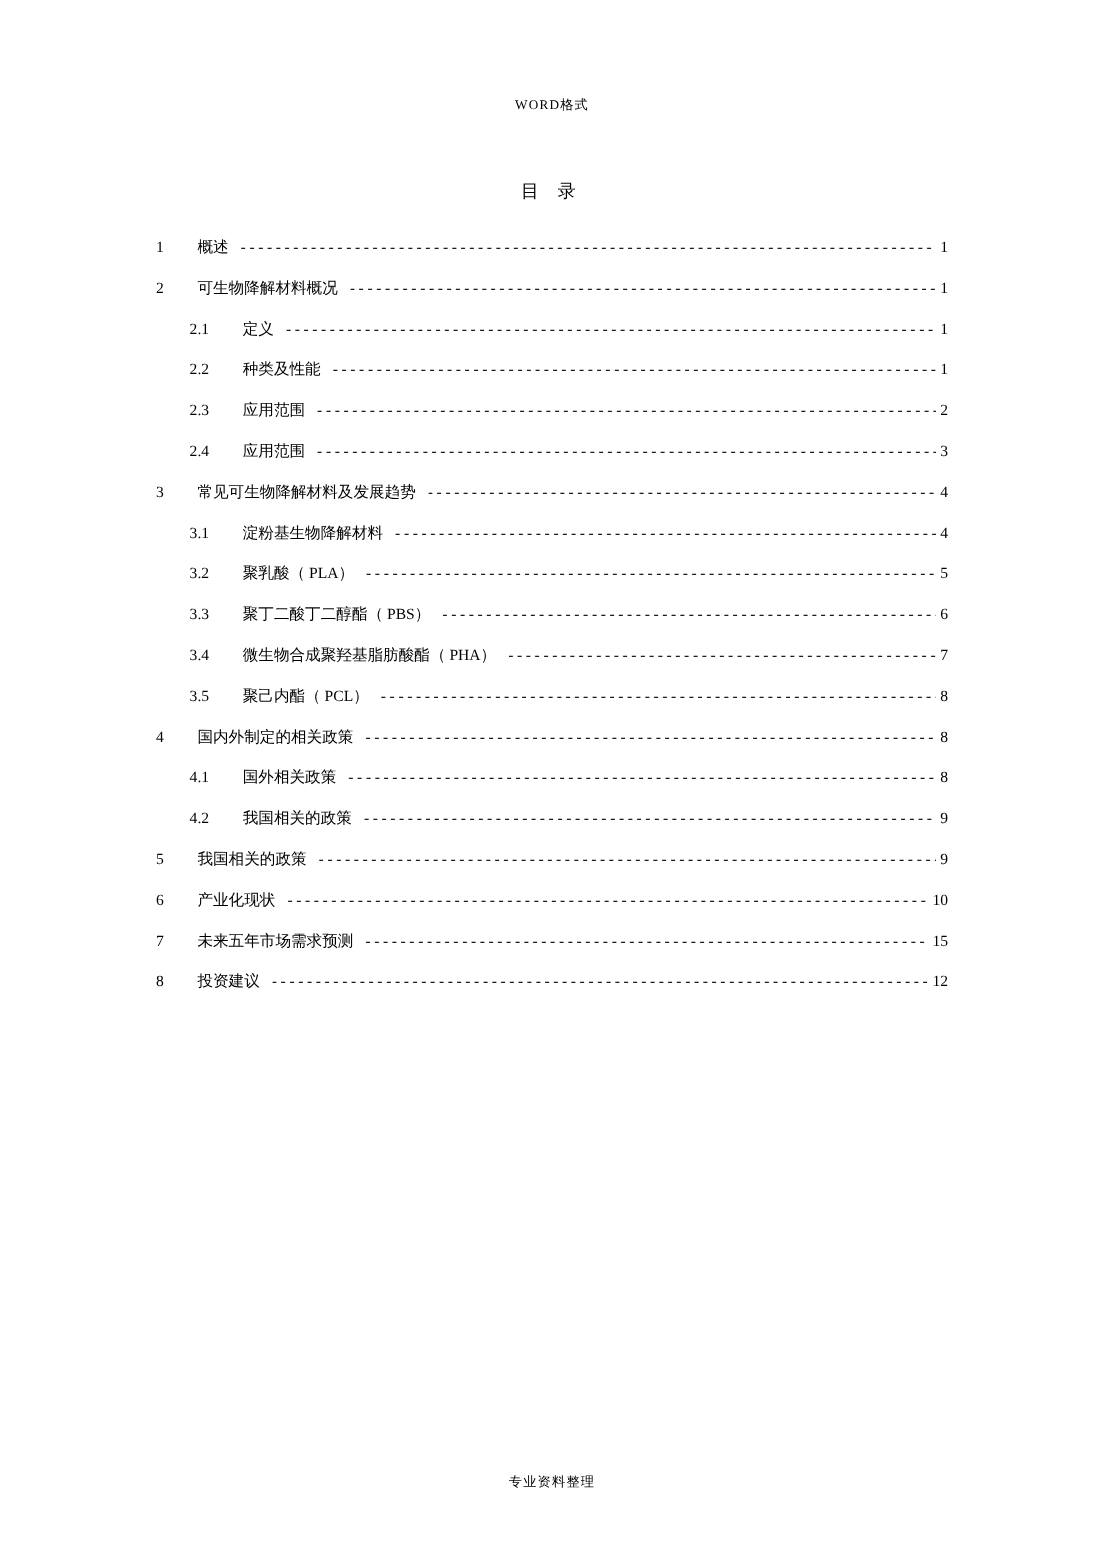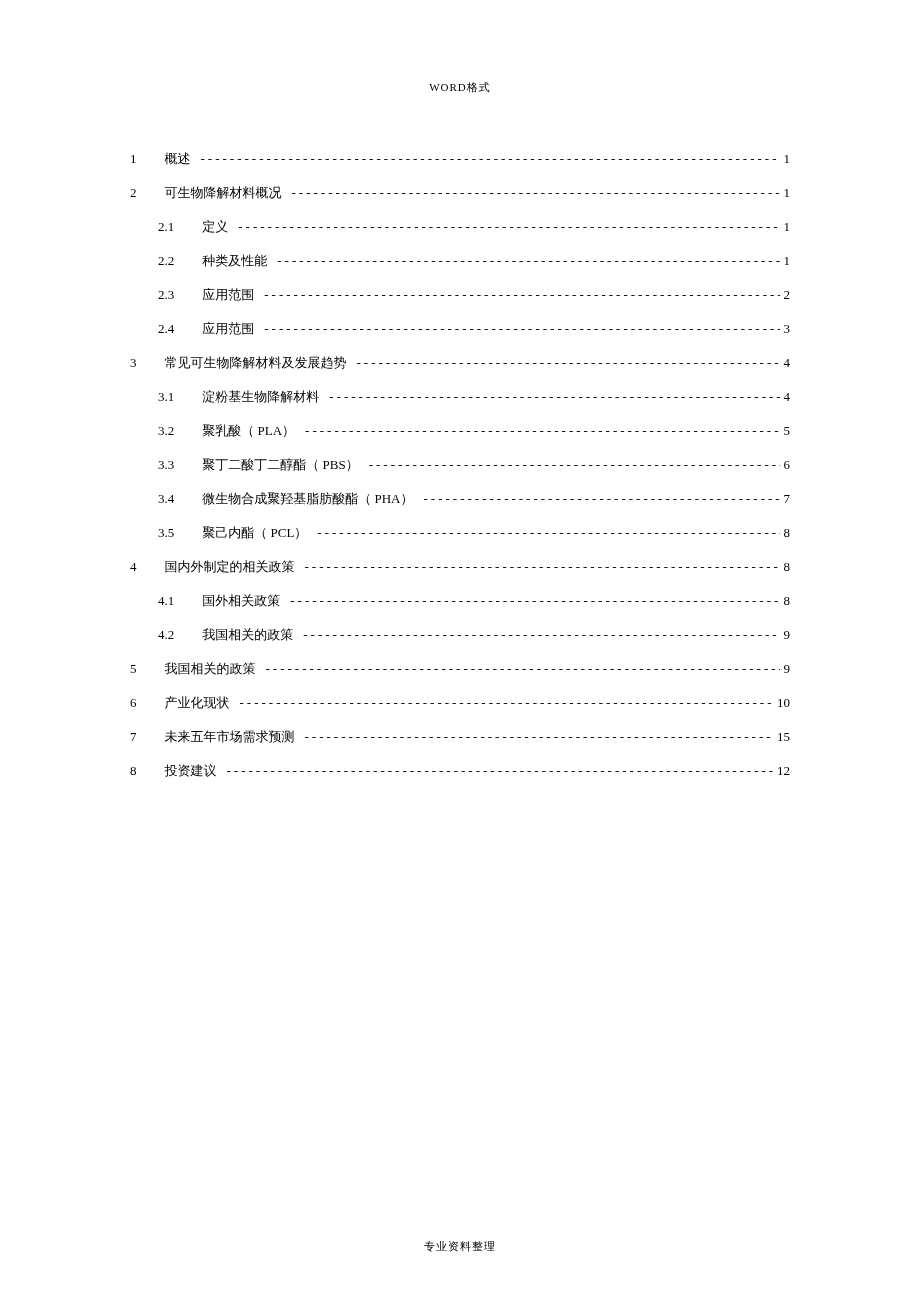--- a/index.html
+++ b/index.html
@@ -45,33 +45,34 @@
     .toc-label { margin-right: 10px; margin-left: 24px; }
     .toc-leader {
       flex: 1 1 auto;
       overflow: hidden;
       letter-spacing: 3px;
       color: #000;
     }
     .toc-page { margin-left: 4px; }
     .footer {
       position: absolute;
-      bottom: 48px;
+      bottom: 60px;
       width: 100%;
       left: 0;
       text-align: center;
       font-size: 11px;
       letter-spacing: 1px;
     }
   </style>
 </head>
 <body>
 
 <div class="page">
   <div class="header">WORD格式</div>
+  <div class="toc-title">目 录</div>
   <div class="toc-list" id="toc-list">
       <div class="toc-row level-1">
         <span class="toc-num">1</span>
         <span class="toc-label">概述</span>
         <span class="toc-leader">-------------------------------------------------------------------------------------------------------------------------------------</span>
         <span class="toc-page">1</span>
       </div>
       <div class="toc-row level-1">
         <span class="toc-num">2</span>
         <span class="toc-label">可生物降解材料概况</span>

